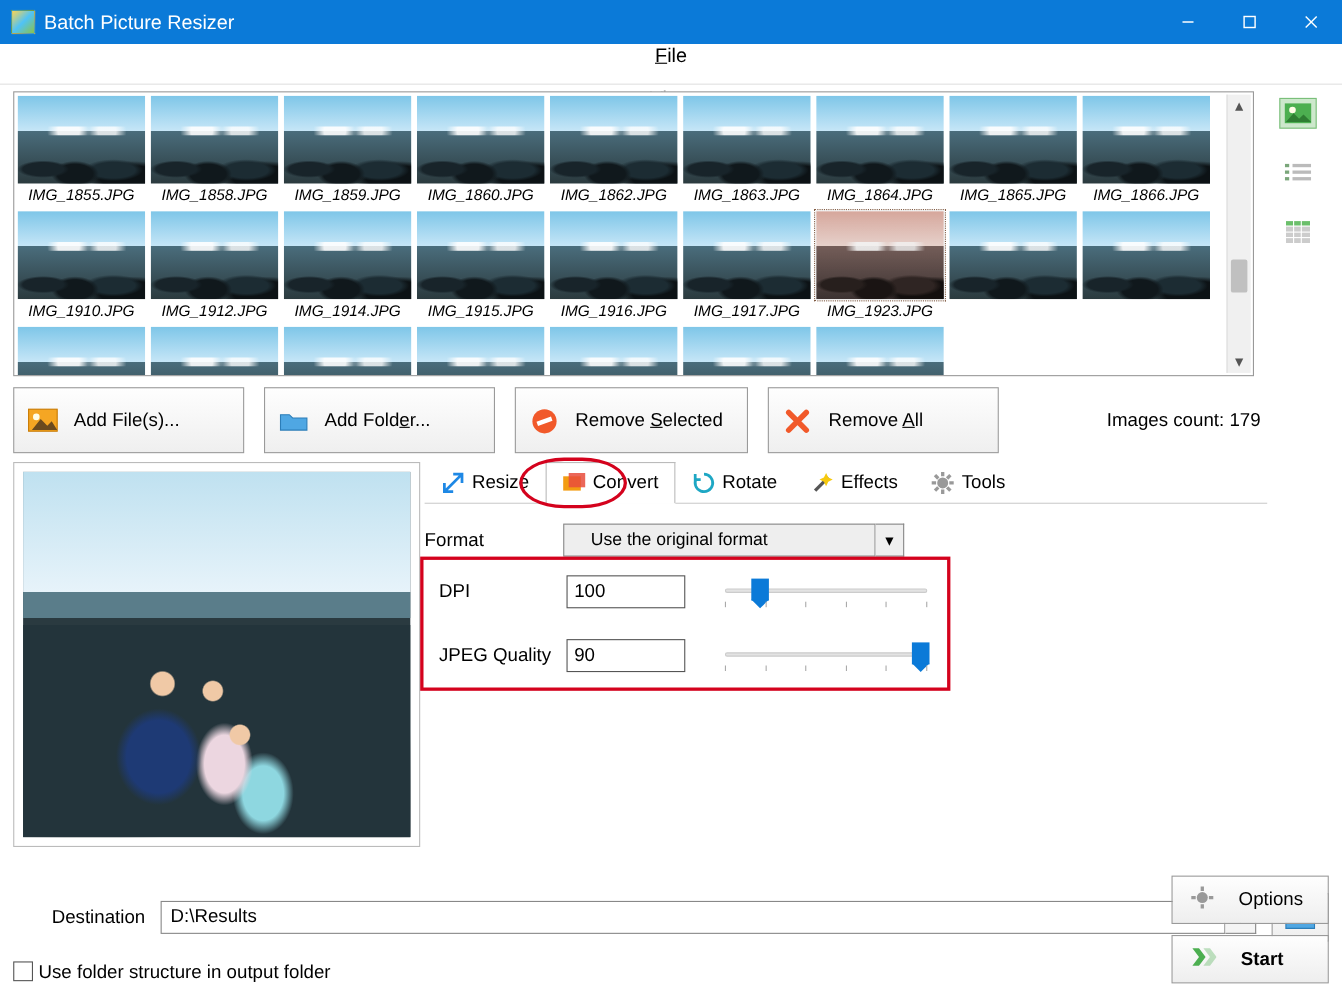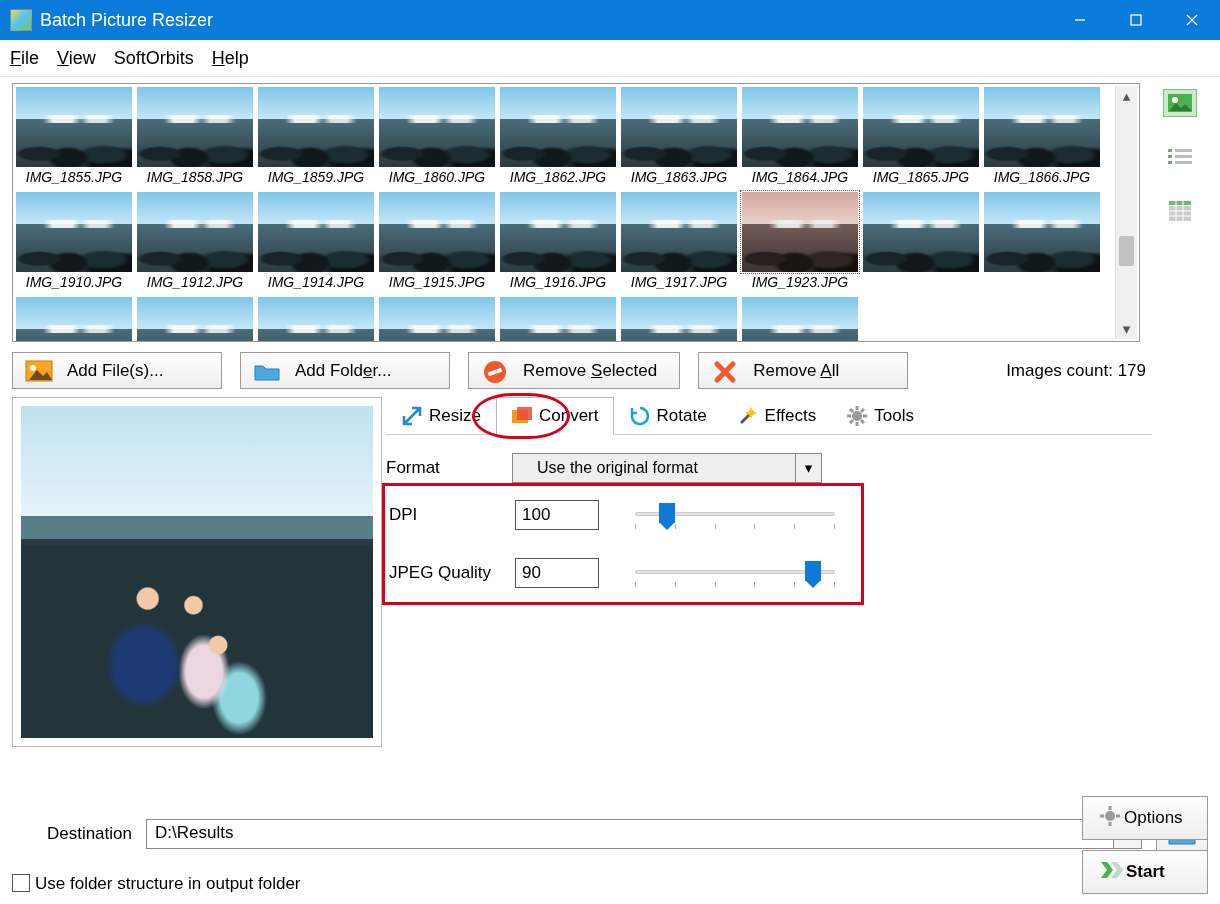--- a/index.html
+++ b/index.html
@@ -20,21 +20,21 @@
   .titlebar .logo {
     width: 22px; height: 22px; margin-right: 8px;
     background: linear-gradient(135deg,#ffd54f,#4fc3f7,#8bc34a);
     border: 1px solid rgba(0,0,0,.2);
   }
   .titlebar .title { font-size: 18px; }
   .titlebar .controls { margin-left: auto; display:flex; }
   .tbtn { width: 56px; height: 40px; display:flex; align-items:center; justify-content:center; }
   .tbtn svg { stroke:#fff; stroke-width:1.3; fill:none; }
   
-  .menubar { height: 36px; display:flex; align-items:center; padding: 0 10px; gap: 18px; background:#fff; }
+  .menubar { height: 36px; display:flex; align-items:center; padding: 0 10px; gap: 18px; background:#fff;flex-direction:column; }
   .menubar span { font-size:18px; }
   .menubar span u { text-decoration: underline; }
   .hr { height:1px; background:#e0e0e0; }
 
   .content { display:flex; }
   .main-col { width: 1152px; padding: 6px 0 0 12px; }
   .side-col { width: 56px; padding-top: 12px; display:flex; flex-direction:column; align-items:center; gap: 26px;}
   .side-btn { width:34px; height:28px; display:flex; align-items:center; justify-content:center; border:1px solid transparent;}
   .side-btn.active { background:#cde8cc; border:1px solid #7abf7a;}
   .side-btn svg, .side-btn .lines { pointer-events:none;}
@@ -69,21 +69,21 @@
   .thumb .cap { text-align:center; font-size:14px; padding:1px 0 3px; white-space:nowrap;font-style:italic; }
   
   .vscroll { position:absolute; right:2px; top:2px; bottom:2px; width:22px; background:#f0f0f0; border-left:1px solid #ddd;}
   .vsbtn { height:20px; display:flex; align-items:center; justify-content:center; color:#555;}
   .vtrack { position:absolute; top:20px; bottom:20px; left:0; right:0;}
   .vthumb { position:absolute; left:3px; right:3px; top:130px; height:30px; background:#c0c0c0; border-radius:2px;}
 
   
   .toolbar-row { display:flex; align-items:center; gap:18px; margin-top:10px; }
   .bigbtn {
-    height:37px; border:1px solid #9a9a9a; background:linear-gradient(#fefefe,#efefef);
+    height:60px; border:1px solid #9a9a9a; background:linear-gradient(#fefefe,#efefef);
     display:flex; align-items:center; gap:14px; padding:0 22px 0 12px; font-size:17px;
     min-width:210px; justify-content:flex-start;
   }
   .bigbtn .ic { width:28px; height:22px; }
   .count { margin-left:auto; font-size:17px; padding-right:6px;}
 
   .lower { display:flex; gap:4px; margin-top:8px;}
   .preview {
     width:370px; height:350px; border:1px solid #bbb; background:#fff;
     display:flex; align-items:center; justify-content:center; padding:8px;
@@ -112,38 +112,38 @@
   .tab .ic { width:22px; height:22px;}
   .ring { position:absolute; border:3px solid #d4021d; border-radius:50%/60%; width:98px; height:46px; pointer-events:none;}
   .tabs-wrap { position:relative; }
 
   .panel-body { border-top:1px solid #ccc; margin-top:-1px; padding:18px 8px 8px 0;}
   .form-row { display:flex; align-items:center; }
   .form-row .lab { width:126px; font-size:17px;}
   .select { flex:0 0 310px; display:flex;}
   .select input { flex:1; height:30px; border:1px solid #888; background:#eee; font-size:16px; padding:2px 24px;}
   .select .dd { width:26px; height:30px; border:1px solid #888; border-left:none; background:#efefef; display:flex; align-items:center; justify-content:center;}
-  .numbox { width:84px; height:30px; border:1px solid #555; font-size:17px; padding:2px 6px;}
+  .numbox { width:108px; height:30px; border:1px solid #555; font-size:17px; padding:2px 6px;}
   .slider-wrap { width:200px; margin-left:36px; position:relative; height:30px;}
   .slider-track { position:absolute; top:12px; left:0; right:0; height:4px; background:#e3e3e3; border:1px solid #ccc; border-radius:2px;}
   .slider-thumb { position:absolute; top:3px; width:16px; height:20px; background:#0b7ad8;}
   .slider-thumb::after{content:"";position:absolute;left:0;bottom:-7px;border-left:8px solid transparent;border-right:8px solid transparent;border-top:8px solid #0b7ad8;}
   .ticks{position:absolute;left:0;right:0;top:24px;display:flex;justify-content:space-between;}
   .ticks i{width:1px;height:5px;background:#aaa;display:block;}
-  .redbox { border:3px solid #d4021d; padding:14px 18px 10px 4px; position:relative; left:-4px; width:482px;}
+  .redbox { border:3px solid #d4021d; padding:14px 18px 10px 14px; position:relative; left:-4px; width:482px;}
 
   
   .bottom { position:absolute; left:12px; right:12px; bottom:10px;}
   .dest-row { display:flex; align-items:center; gap:14px;}
   .dest-row .lab{ width:120px; text-align:right; font-size:17px;}
   .dest-row .sel { flex:1; display:flex;}
   .dest-row .sel .txt{ flex:1; height:30px; border:1px solid #888; padding:3px 8px; font-size:17px; background:#fff;}
   .dest-row .sel .dd{ width:28px; height:30px; border:1px solid #888; border-left:none; display:flex; align-items:center; justify-content:center; background:#f4f4f4;}
   .iconbtn{ width:52px; height:44px; border:1px solid #9a9a9a; background:linear-gradient(#fefefe,#eee); display:flex; align-items:center; justify-content:center;}
-  .rbtn{ width:126px; height:44px; border:1px solid #9a9a9a; background:linear-gradient(#fefefe,#eee); display:flex; align-items:center; gap:3px; padding:0 16px; font-size:17px;}
+  .rbtn{ width:143px; height:44px; border:1px solid #9a9a9a; background:linear-gradient(#fefefe,#eee); display:flex; align-items:center; gap:22px; padding:0 16px; font-size:17px;}
   .rbtn.start{ font-weight:600;}
   .chk-row{ margin-top:18px; display:flex; gap:5px; font-size:17px;}
   .chk{ width:18px; height:18px; border:1px solid #555; background:#fff;}
   .right-stack{ position:absolute; right:0; bottom:0; display:flex; flex-direction:column; gap:10px; align-items:flex-end;}
 </style>
 </head>
 <body>
 
 <div class="titlebar">
   <div class="logo"></div>

